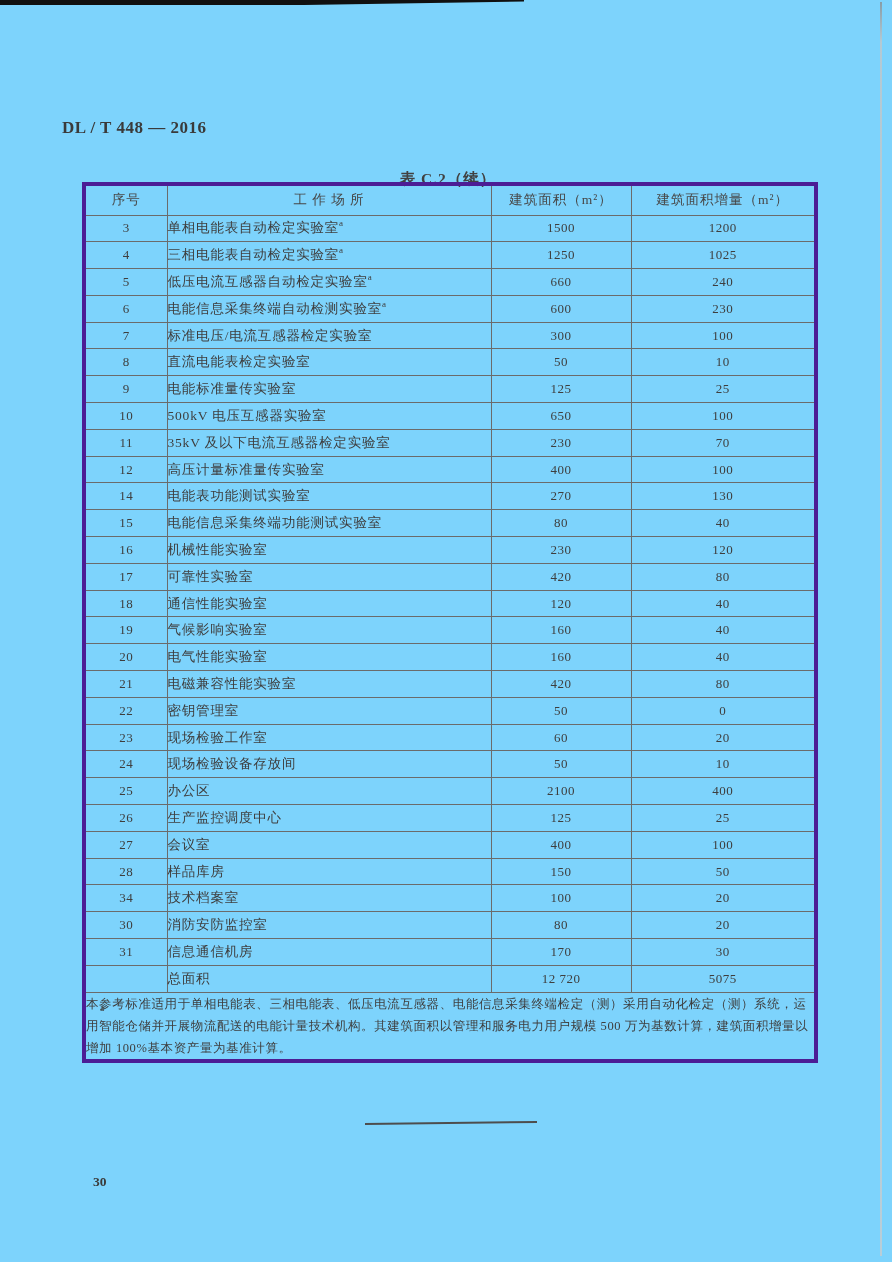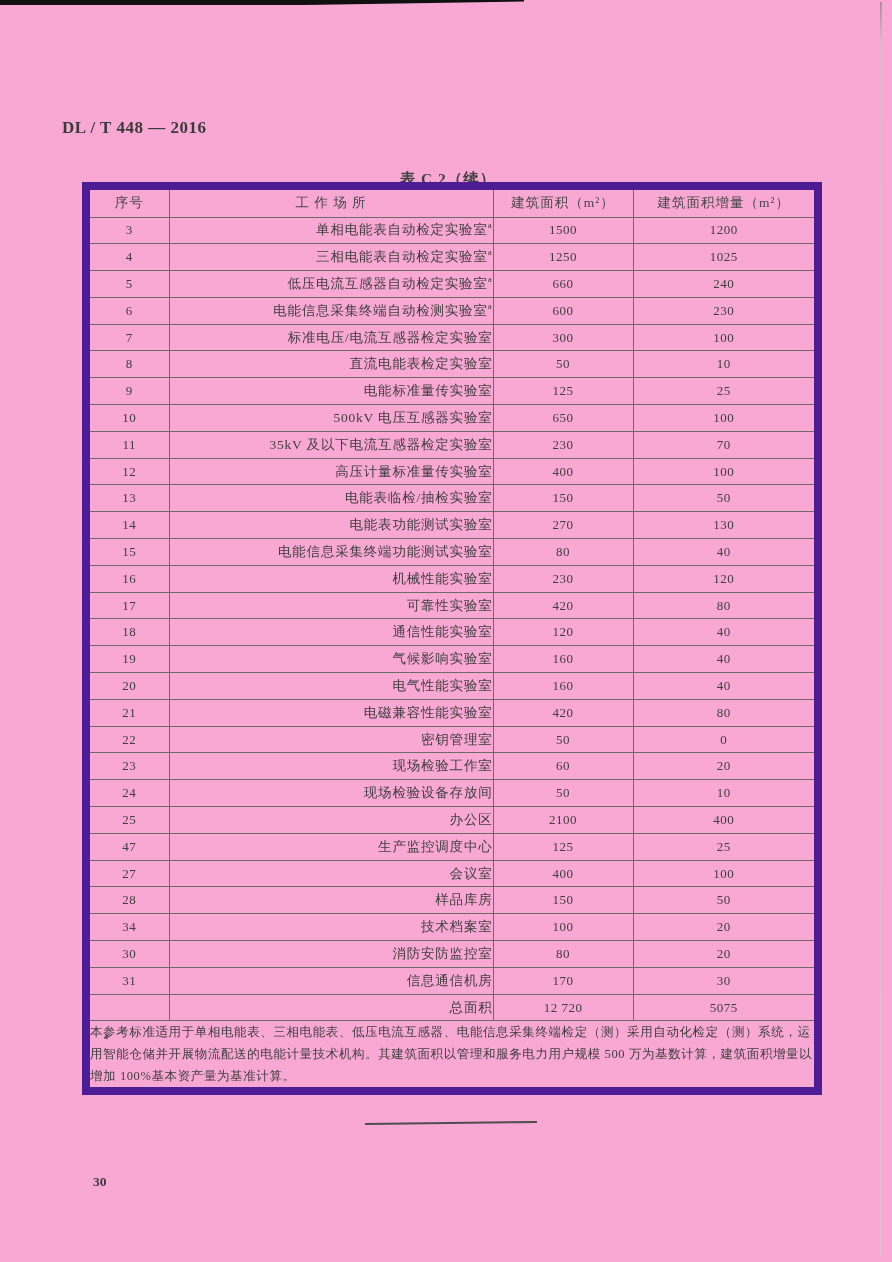--- a/index.html
+++ b/index.html
@@ -5,21 +5,21 @@
   html, body {
     margin: 0;
     padding: 0;
     background: #ffffff;
     font-family: "Liberation Serif", "DejaVu Serif", serif;
   }
   .page {
     position: relative;
     width: 892px;
     height: 1262px;
-    background: #f9a8d4;
+    background: #7dd3fc;
     overflow: hidden;
     color: #3b3b3b;
   }
   
   .top-artifact {
     position: absolute;
     left: 0; top: 0;
     width: 524px; height: 5px;
     background: #101010;
     clip-path: polygon(0 0, 100% 0, 100% 28%, 58% 100%, 0 100%);
@@ -56,39 +56,39 @@
     width: 732px;
     border-collapse: collapse;
     table-layout: fixed;
     font-size: 13.5px;
   }
   table.c2 td, table.c2 th {
     border: 1.4px solid #6b6b6b;
     padding: 0;
     color: #3e3e3e;
   }
-  table.c2 { border: 8px solid #4c1d95; }
+  table.c2 { border: 4px solid #4c1d95; }
   table.c2 thead tr { height: 31px; }
   table.c2 thead th {
     font-weight: normal;
     font-size: 13.5px;
     text-align: center;
     color: #474747;
     letter-spacing: 1px;
   }
   th.col-no { letter-spacing: 5px; }
   table.c2 tbody tr { height: 26.8px; }
   td.c-no, td.c-area, td.c-inc {
     text-align: center;
     font-size: 13px;
     color: #3c3c3c;
     letter-spacing: 0.5px;
   }
   td.c-place {
-    text-align: right;
+    text-align: left;
     padding-left: 18px;
     font-size: 13.5px;
     letter-spacing: 0.8px;
     color: #3e3e3e;
   }
   td.c-place sup {
     font-size: 9px;
     line-height: 0;
     vertical-align: 6px;
   }
@@ -202,26 +202,20 @@
           <td class="c-area">230</td>
           <td class="c-inc">70</td>
         </tr>
         <tr>
           <td class="c-no">12</td>
           <td class="c-place">高压计量标准量传实验室</td>
           <td class="c-area">400</td>
           <td class="c-inc">100</td>
         </tr>
         <tr>
-          <td class="c-no">13</td>
-          <td class="c-place">电能表临检/抽检实验室</td>
-          <td class="c-area">150</td>
-          <td class="c-inc">50</td>
-        </tr>
-        <tr>
           <td class="c-no">14</td>
           <td class="c-place">电能表功能测试实验室</td>
           <td class="c-area">270</td>
           <td class="c-inc">130</td>
         </tr>
         <tr>
           <td class="c-no">15</td>
           <td class="c-place">电能信息采集终端功能测试实验室</td>
           <td class="c-area">80</td>
           <td class="c-inc">40</td>
@@ -280,21 +274,21 @@
           <td class="c-area">50</td>
           <td class="c-inc">10</td>
         </tr>
         <tr>
           <td class="c-no">25</td>
           <td class="c-place">办公区</td>
           <td class="c-area">2100</td>
           <td class="c-inc">400</td>
         </tr>
         <tr>
-          <td class="c-no">47</td>
+          <td class="c-no">26</td>
           <td class="c-place">生产监控调度中心</td>
           <td class="c-area">125</td>
           <td class="c-inc">25</td>
         </tr>
         <tr>
           <td class="c-no">27</td>
           <td class="c-place">会议室</td>
           <td class="c-area">400</td>
           <td class="c-inc">100</td>
         </tr>

